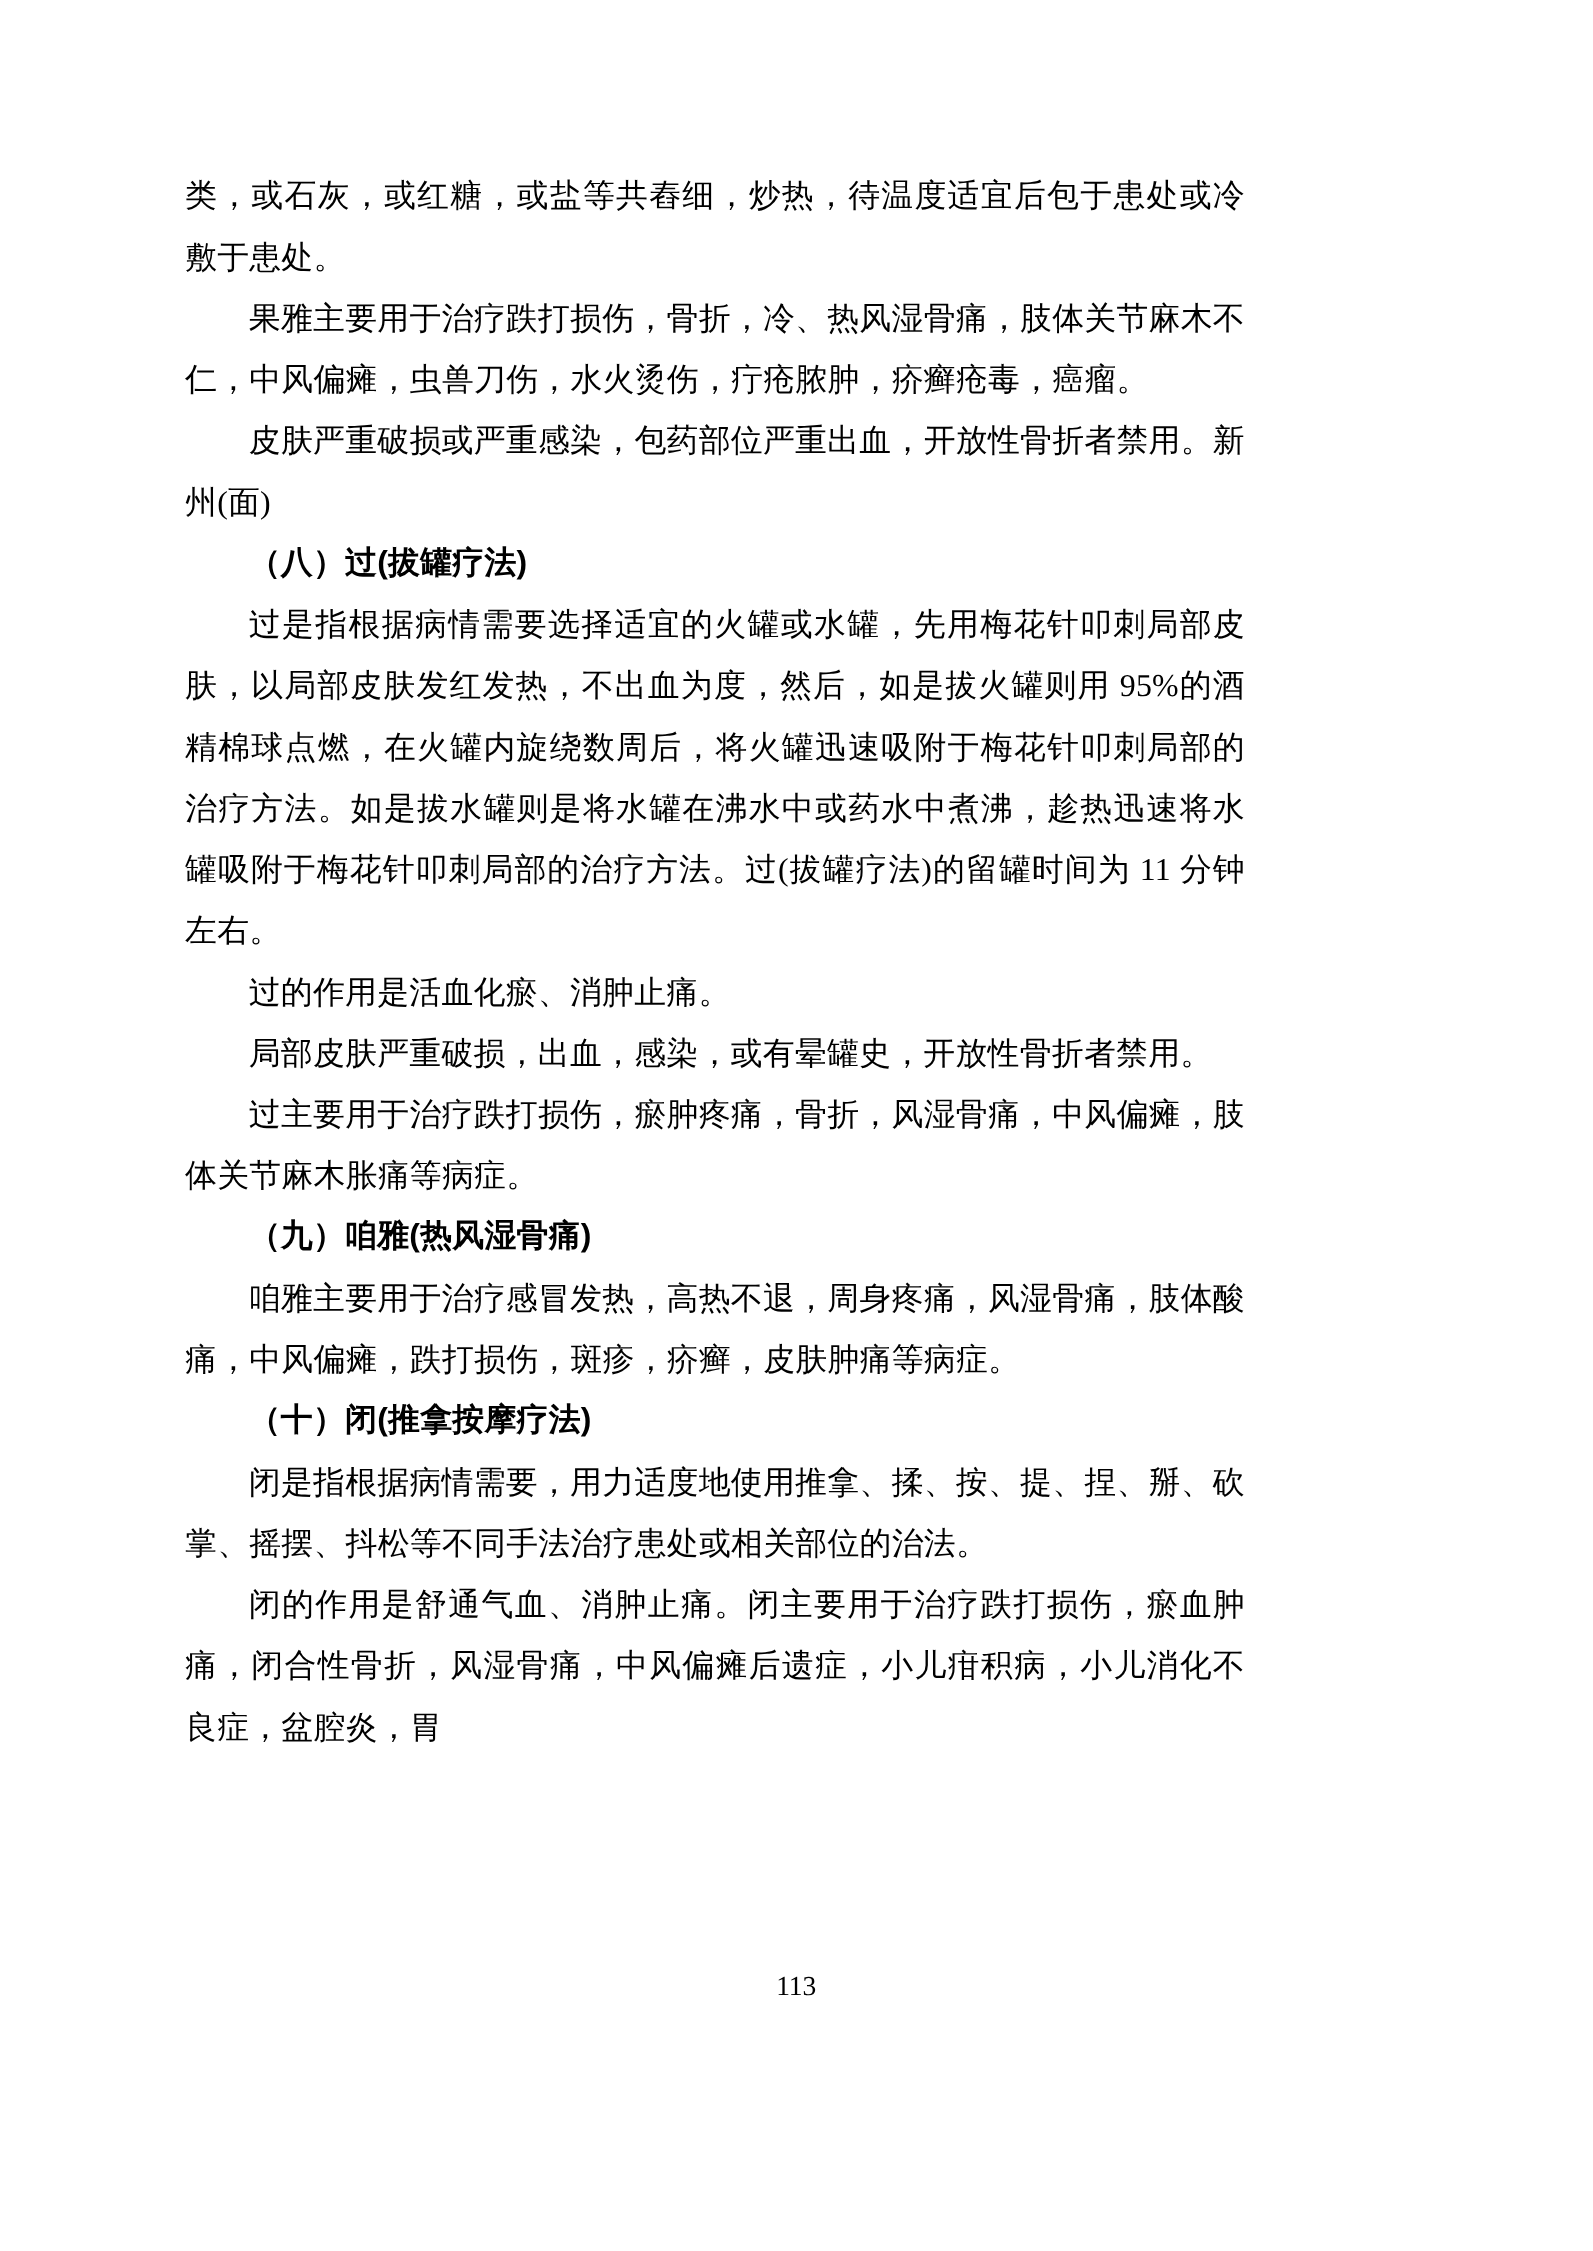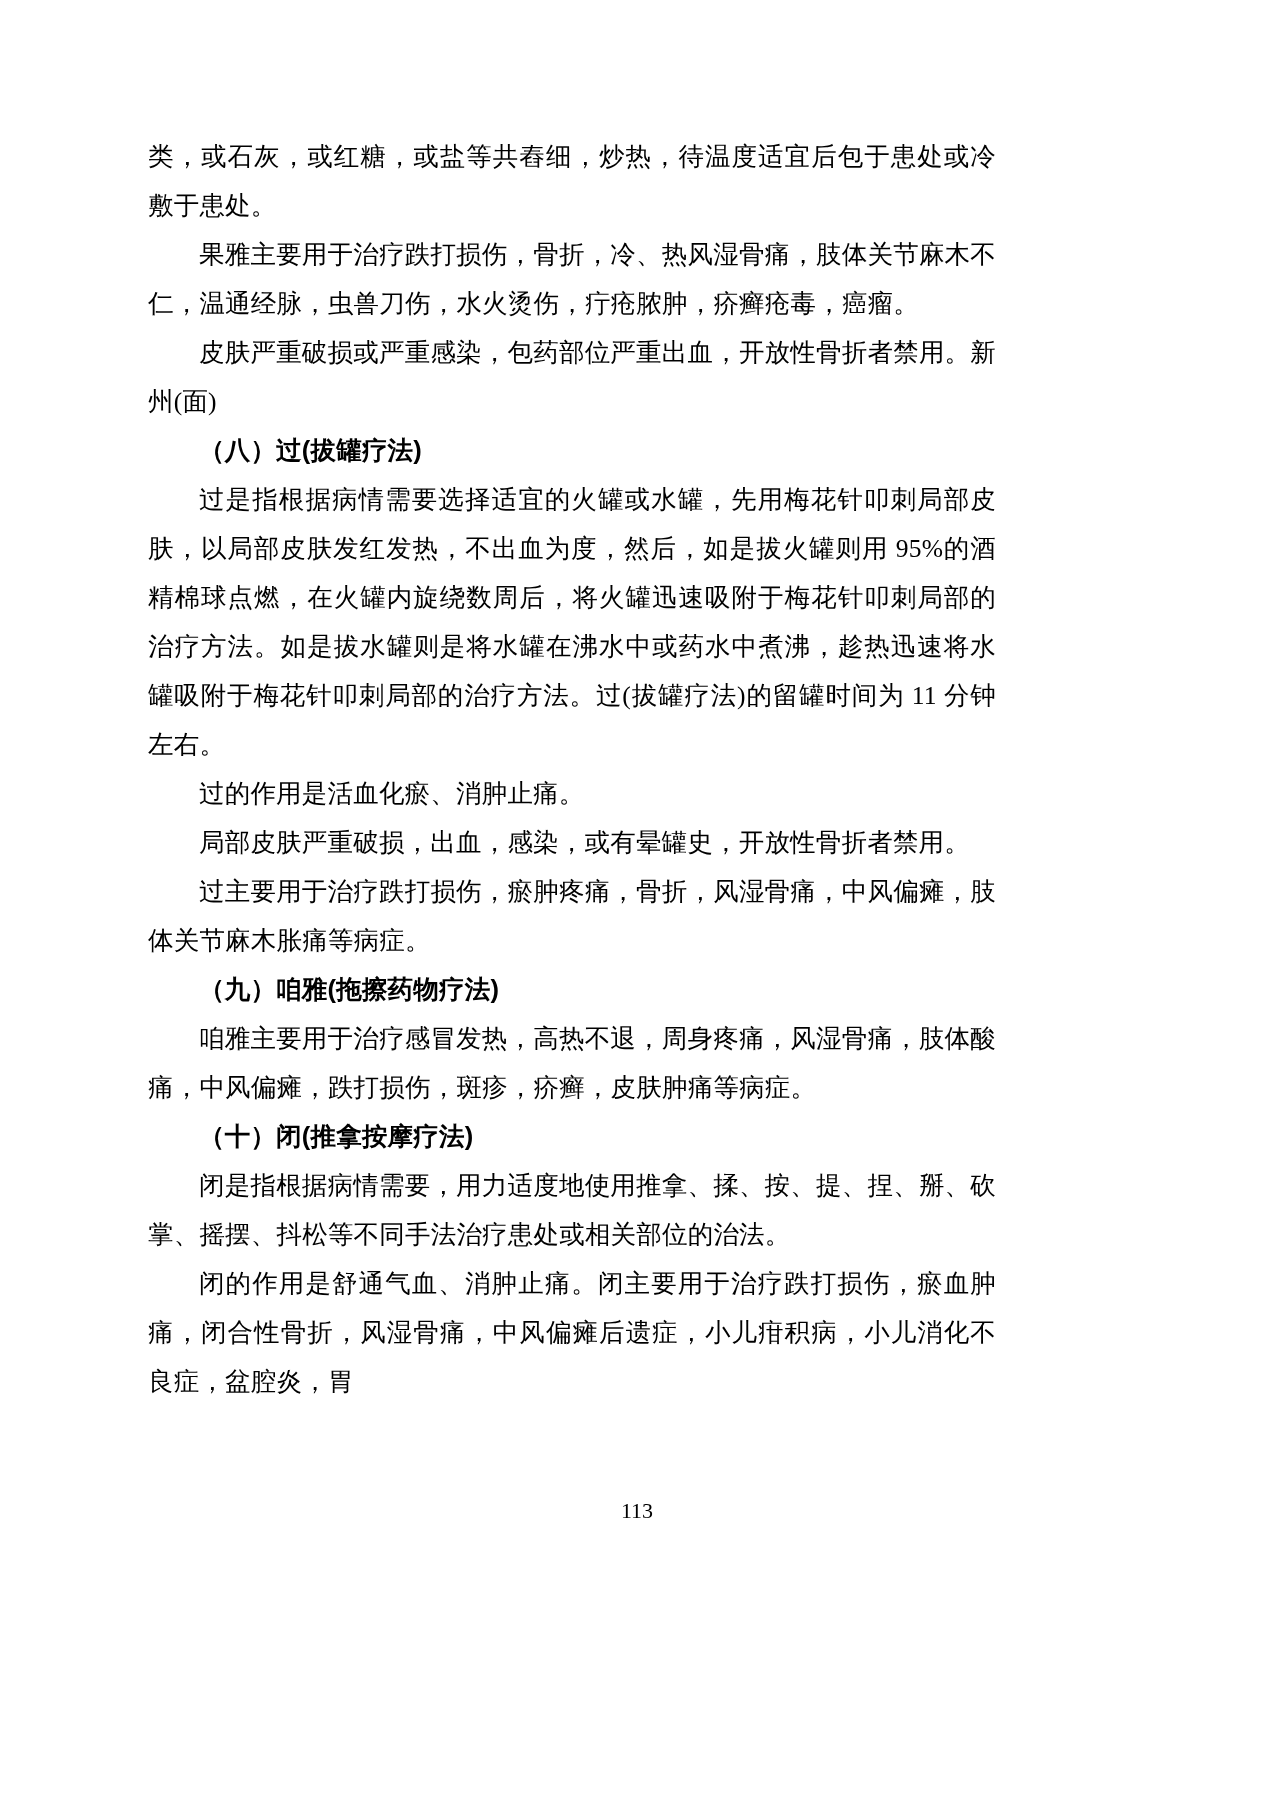--- a/index.html
+++ b/index.html
@@ -44,39 +44,39 @@
     margin: 0;
     text-indent: 51px;
     font-family: Liberation Sans, sans-serif;
     font-weight: 600;
     letter-spacing: 0.2px;
   }
   .page-number {
     position: absolute;
     left: 0;
     right: 0;
-    top: 1498px;
+    top: 1576px;
     text-align: center;
     font-size: 22px;
     font-family: "Liberation Serif", serif;
   }
 </style>
 </head>
 <body>
 
 <div class="page">
   <div class="content">
       <p class="para">类，或石灰，或红糖，或盐等共舂细，炒热，待温度适宜后包于患处或冷敷于患处。</p>
-      <p class="para indent">果雅主要用于治疗跌打损伤，骨折，冷、热风湿骨痛，肢体关节麻木不仁，温通经脉，虫兽刀伤，水火烫伤，疔疮脓肿，疥癣疮毒，癌瘤。</p>
+      <p class="para indent">果雅主要用于治疗跌打损伤，骨折，冷、热风湿骨痛，肢体关节麻木不仁，中风偏瘫，虫兽刀伤，水火烫伤，疔疮脓肿，疥癣疮毒，癌瘤。</p>
       <p class="para indent">皮肤严重破损或严重感染，包药部位严重出血，开放性骨折者禁用。新州(面)</p>
       <p class="heading">（八）过(拔罐疗法)</p>
       <p class="para indent">过是指根据病情需要选择适宜的火罐或水罐，先用梅花针叩刺局部皮肤，以局部皮肤发红发热，不出血为度，然后，如是拔火罐则用 95%的酒精棉球点燃，在火罐内旋绕数周后，将火罐迅速吸附于梅花针叩刺局部的治疗方法。如是拔水罐则是将水罐在沸水中或药水中煮沸，趁热迅速将水罐吸附于梅花针叩刺局部的治疗方法。过(拔罐疗法)的留罐时间为 11 分钟左右。</p>
       <p class="para indent">过的作用是活血化瘀、消肿止痛。</p>
       <p class="para indent">局部皮肤严重破损，出血，感染，或有晕罐史，开放性骨折者禁用。</p>
       <p class="para indent">过主要用于治疗跌打损伤，瘀肿疼痛，骨折，风湿骨痛，中风偏瘫，肢体关节麻木胀痛等病症。</p>
-      <p class="heading">（九）咱雅(拖擦药物疗法)</p>
+      <p class="heading">（九）咱雅(热风湿骨痛)</p>
       <p class="para indent">咱雅主要用于治疗感冒发热，高热不退，周身疼痛，风湿骨痛，肢体酸痛，中风偏瘫，跌打损伤，斑疹，疥癣，皮肤肿痛等病症。</p>
       <p class="heading">（十）闭(推拿按摩疗法)</p>
       <p class="para indent">闭是指根据病情需要，用力适度地使用推拿、揉、按、提、捏、掰、砍掌、摇摆、抖松等不同手法治疗患处或相关部位的治法。</p>
       <p class="para indent">闭的作用是舒通气血、消肿止痛。闭主要用于治疗跌打损伤，瘀血肿痛，闭合性骨折，风湿骨痛，中风偏瘫后遗症，小儿疳积病，小儿消化不良症，盆腔炎，胃</p>
     </div>
   <div class="page-number">113</div>
 </div>
 
 </body></html>

